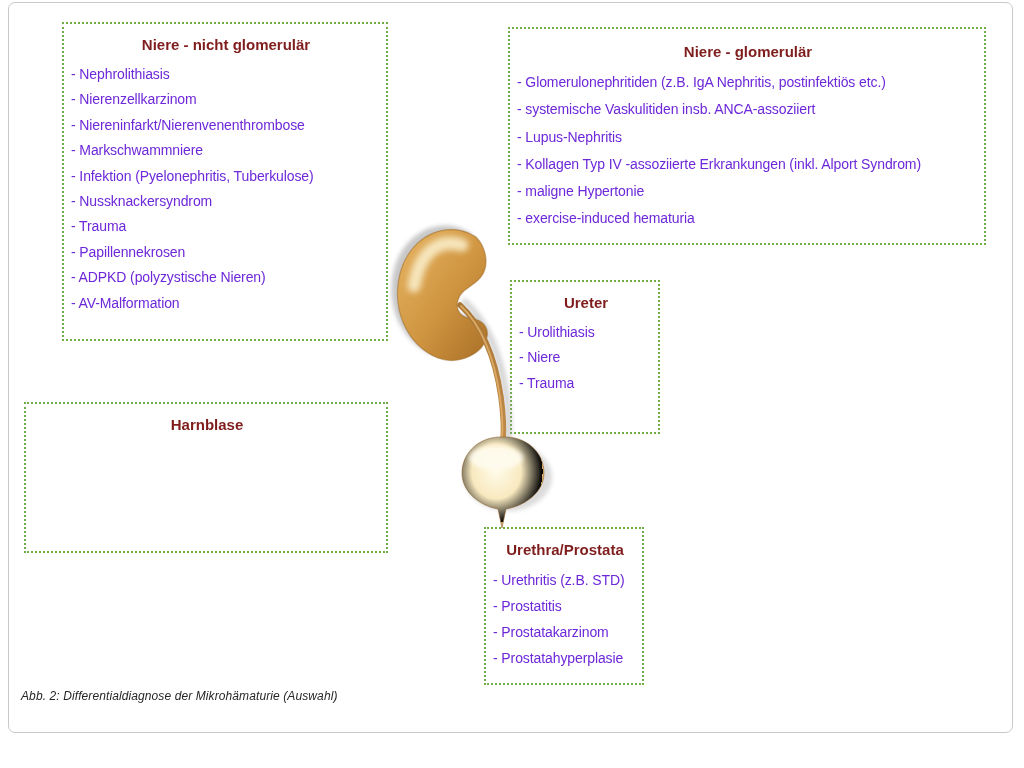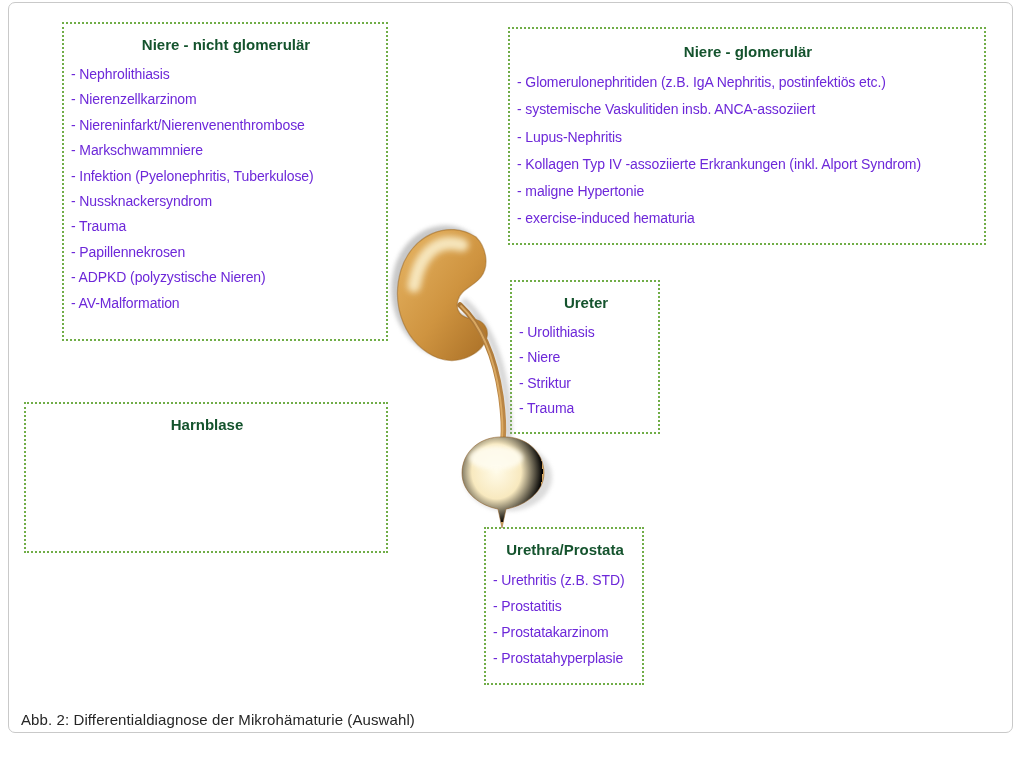--- a/index.html
+++ b/index.html
@@ -25,43 +25,44 @@
     box-sizing: border-box;
     padding: 10px 5px 0 7px;
     background: transparent;
   }
   .dbox .box-title {
     text-align: center;
     font-weight: bold;
     font-size: 15px;
     line-height: 22px;
     margin: 0 0 6px 0;
-    color: #14532d;
+    color: #7f1d1d;
   }
   .dbox ul { list-style: none; margin: 0; padding: 0; }
   .dbox li {
     font-size: 14px;
     line-height: 25.4px;
     white-space: nowrap;
     color: #6d28d9;
     letter-spacing: -0.1px;
   }
   #box-niere-nicht-glomerulaer { left: 62px;  top: 22px;  width: 326px; height: 319px; }
   #box-niere-glomerulaer       { left: 508px; top: 27px;  width: 478px; height: 218px; padding-top: 12px; }
   #box-niere-glomerulaer li    { line-height: 27.3px; }
   #box-ureter                  { left: 510px; top: 280px; width: 150px; height: 154px; }
   #box-harnblase               { left: 24px;  top: 402px; width: 364px; height: 151px; }
   #box-urethra-prostata        { left: 484px; top: 527px; width: 160px; height: 158px; }
   #box-urethra-prostata li     { line-height: 26px; }
   .caption {
     position: absolute;
-    left: 21px; top: 711px;
-    font-size: 15px;
+    left: 21px; top: 689px;
+    font-size: 12px;
     color: #262626;
     letter-spacing: 0.1px;
+    font-style: italic;
   }
   .illustration {
     position: absolute;
     left: 388px; top: 215px;
     width: 175px; height: 320px;
   }
 </style>
 </head>
 <body>
 
@@ -94,21 +95,20 @@
         <li>- maligne Hypertonie</li>
         <li>- exercise-induced hematuria</li>
       </ul>
   </div>
 
   <div class="dbox" id="box-ureter">
     <div class="box-title">Ureter</div>
     <ul>
         <li>- Urolithiasis</li>
         <li>- Niere</li>
-        <li>- Striktur</li>
         <li>- Trauma</li>
       </ul>
   </div>
 
   <div class="dbox" id="box-harnblase">
     <div class="box-title">Harnblase</div>
   </div>
 
   <div class="dbox" id="box-urethra-prostata">
     <div class="box-title">Urethra/Prostata</div>

